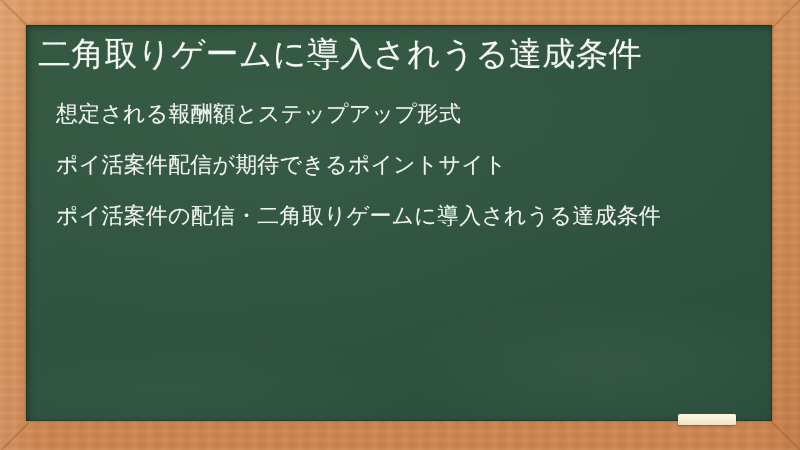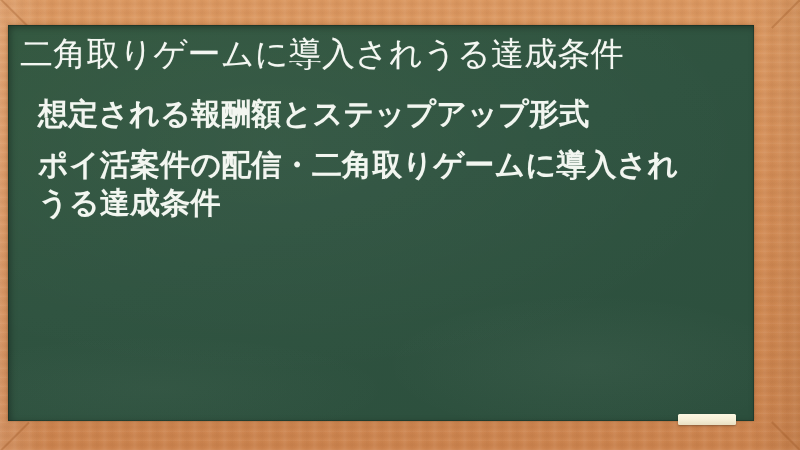--- a/index.html
+++ b/index.html
@@ -54,21 +54,21 @@
     inset: 0;
     background:
       linear-gradient(90deg, rgba(255,255,255,0.10) 0%, rgba(255,255,255,0.0) 6%,
         rgba(255,255,255,0.0) 94%, rgba(0,0,0,0.05) 100%);
     pointer-events: none;
   }
 
   
   .board {
     position: absolute;
-    left: 8px;
+    left: 26px;
     top: 25px;
     width: 746px;
     height: 396px;
     box-sizing: border-box;
     background:
       radial-gradient(ellipse 120% 110% at 35% 30%,
         rgba(255,255,255,0.035) 0%, rgba(255,255,255,0.0) 55%),
       linear-gradient(160deg, #32573f 0%, #2f5340 45%, #2c4f3d 100%);
     box-shadow:
       inset 0 0 0 1px rgba(0,0,0,0.18),
@@ -103,23 +103,23 @@
     white-space: normal;
   }
 
   .items {
     margin: 18px 0 0 0;
     padding: 0;
     list-style: none;
   }
   .item {
     color: #f2f6f0;
-    font-size: 30px;
+    font-size: 22px;
     line-height: 38px;
-    font-weight: 700;
+    font-weight: 400;
     letter-spacing: 0.2px;
     margin: 8px 0 13px 0;
     padding-left: 22px;
     padding-right: 30px;
     text-shadow: 0 0 1px rgba(255,255,255,0.22);
   }
   .item:last-child { margin-bottom: 0; }
 
   
   .chalk {
@@ -144,20 +144,21 @@
   <div class="miter br"></div>
 
   <div class="board">
     <div class="board-dust"></div>
     <div class="board-content">
 
       <h1 class="title">二角取りゲームに導入されうる達成条件</h1>
 
       <ul class="items">
         <li class="item">想定される報酬額とステップアップ形式</li>
+        <li class="item">ポイ活案件配信が期待できるポイントサイト</li>
         <li class="item">ポイ活案件の配信・二角取りゲームに導入されうる達成条件</li>
       </ul>
 
     </div>
   </div>
 
   <div class="chalk"></div>
 </div>
 
 </body></html>

